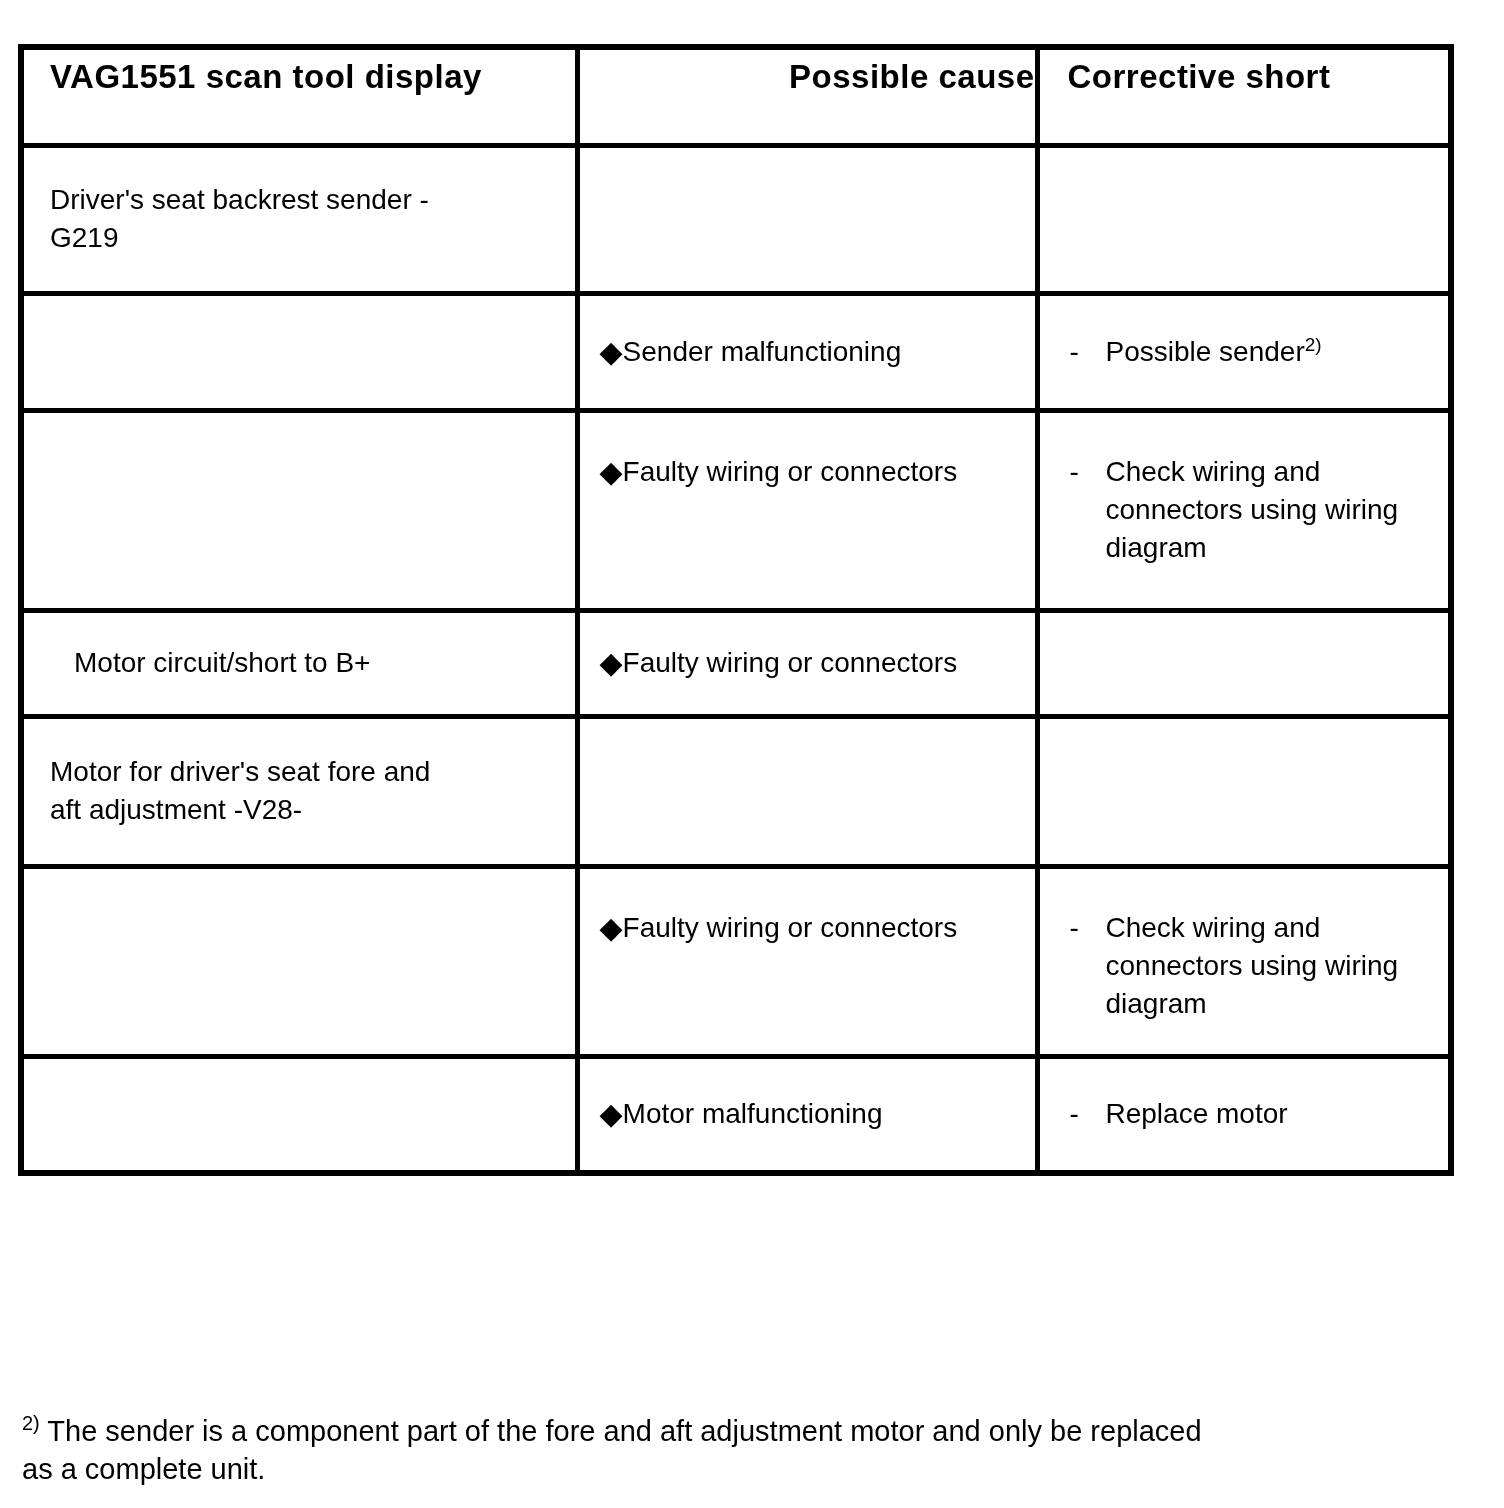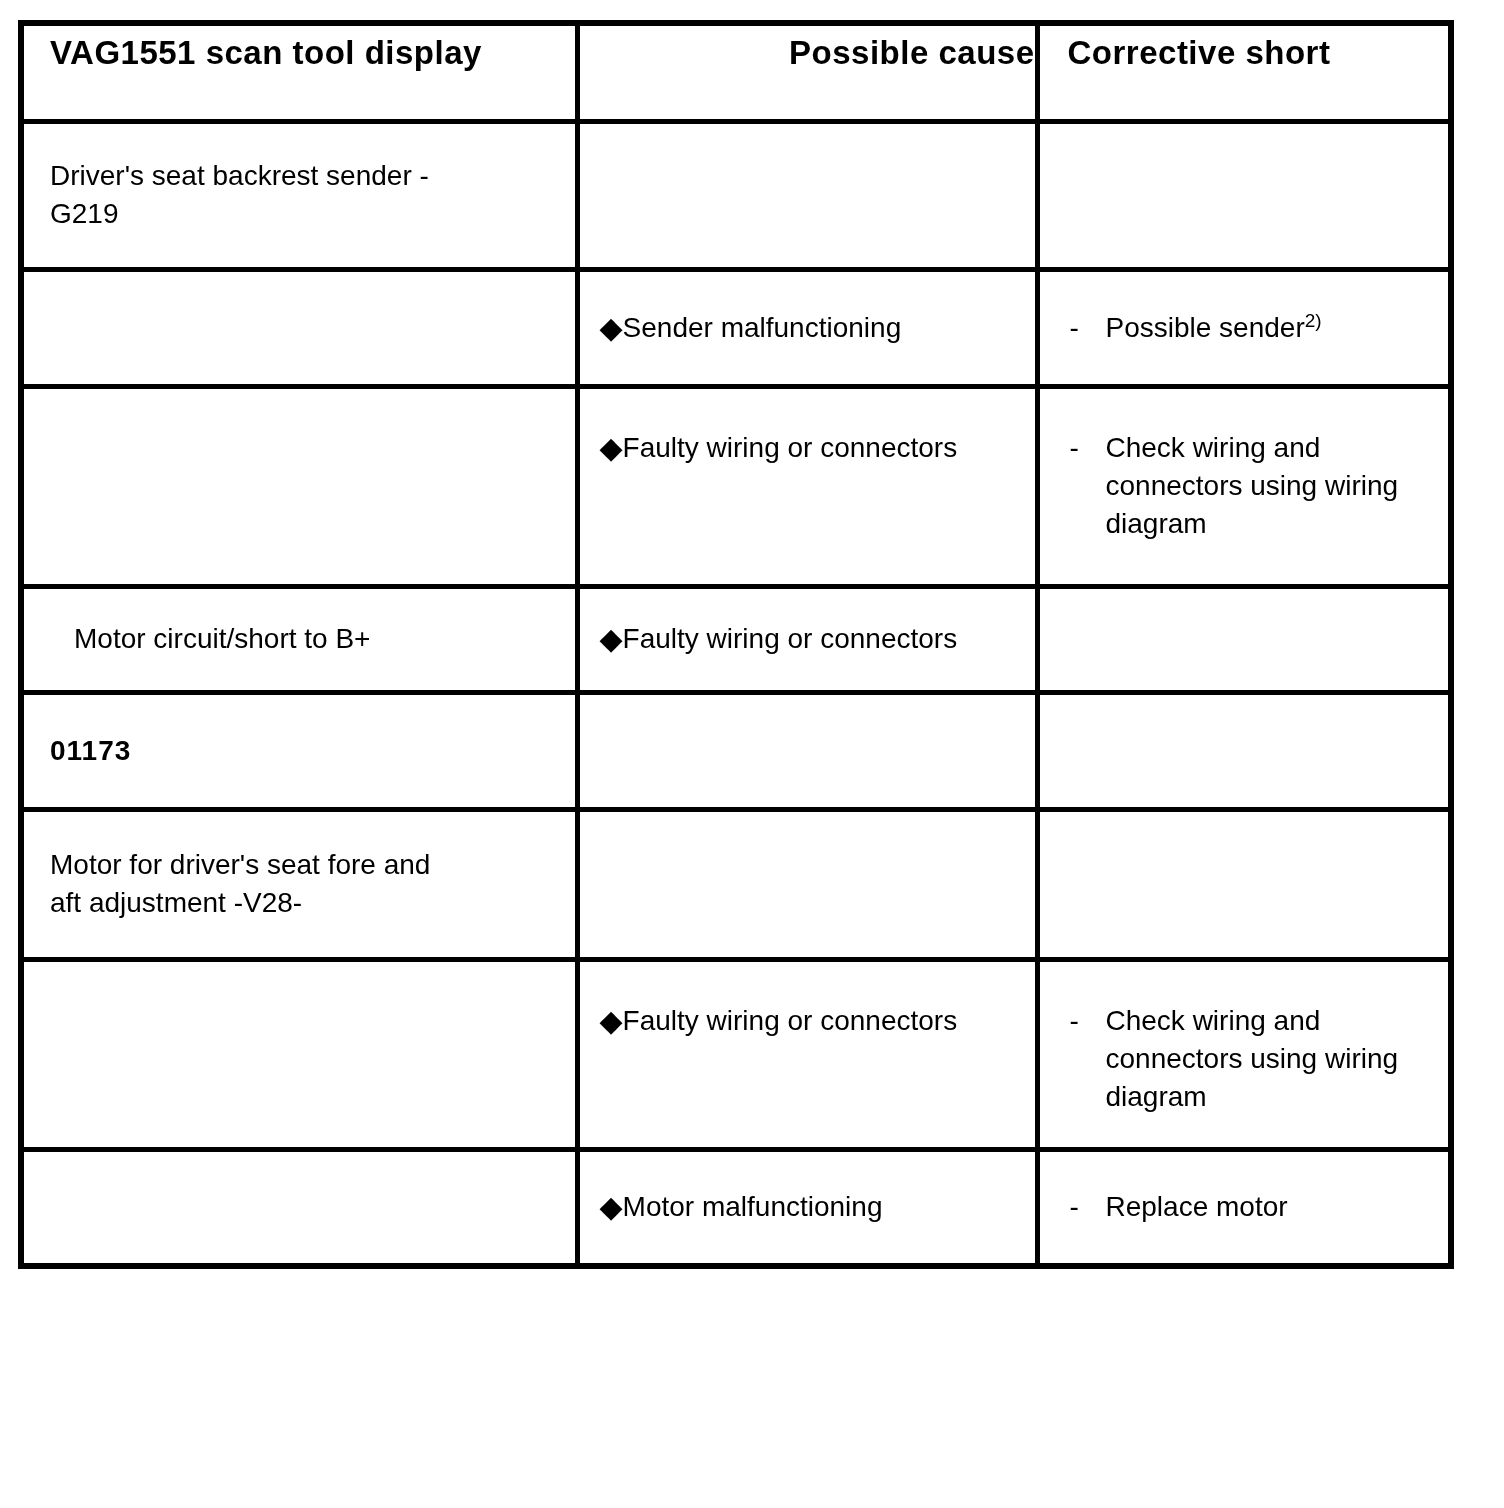--- a/index.html
+++ b/index.html
@@ -13,21 +13,21 @@
 
   table.fault-table {
     position: absolute; left: 18px; top: 20px;
     width: 1430px;
     border-collapse: collapse;
     table-layout: fixed;
   }
   table.fault-table, table.fault-table th, table.fault-table td {
     border: 5px solid #000000;
   }
-  table.fault-table { border-width: 6px; }
+  table.fault-table { border-width: 6px; margin-top: 24px; }
 
   col.c1 { width: 556px; }
   col.c2 { width: 460px; }
   col.c3 { width: 414px; }
 
   th {
     text-align: left; vertical-align: top;
     font-size: 33px; font-weight: bold;
     padding-top: 8px; letter-spacing: 0.5px;
     white-space: nowrap;
@@ -156,27 +156,20 @@
       </td>
       <td class="c2">
         <div class="cause-line">
           <span class="bullet">◆</span>
               <span>Faulty wiring or connectors</span>
         </div>
       </td>
       <td class="c3"></td>
     </tr>
 
-    <tr class="r6">
-      <td class="c1">
-        <span class="code">01173</span>
-      </td>
-      <td class="c2"></td>
-      <td class="c3"></td>
-    </tr>
 
     <tr class="r7">
       <td class="c1">
         <span class="pre">Motor for driver's seat fore and
 aft adjustment -V28-</span>
       </td>
       <td class="c2"></td>
       <td class="c3"></td>
     </tr>
 
@@ -210,14 +203,18 @@
         <div class="action">
           <span class="dash">-</span>
           <span class="action-text">Replace motor</span>
         </div>
       </td>
     </tr>
 
   </tbody>
     </table>
 
+  <div class="footnote">
+    <sup>2)</sup> <span class="pre">The sender is a component part of the fore and aft adjustment motor and only be replaced
+as a complete unit.</span>
+  </div>
 
 </div>
 
 </body></html>

